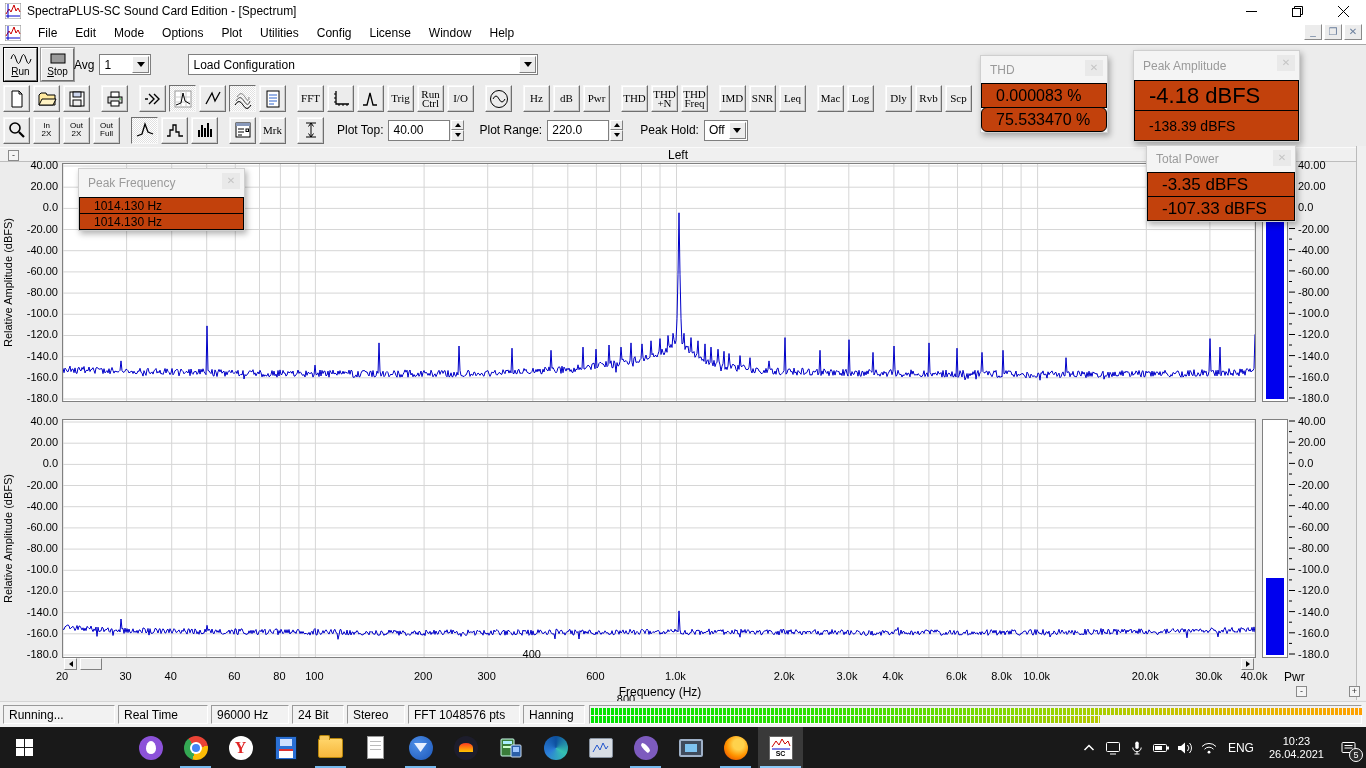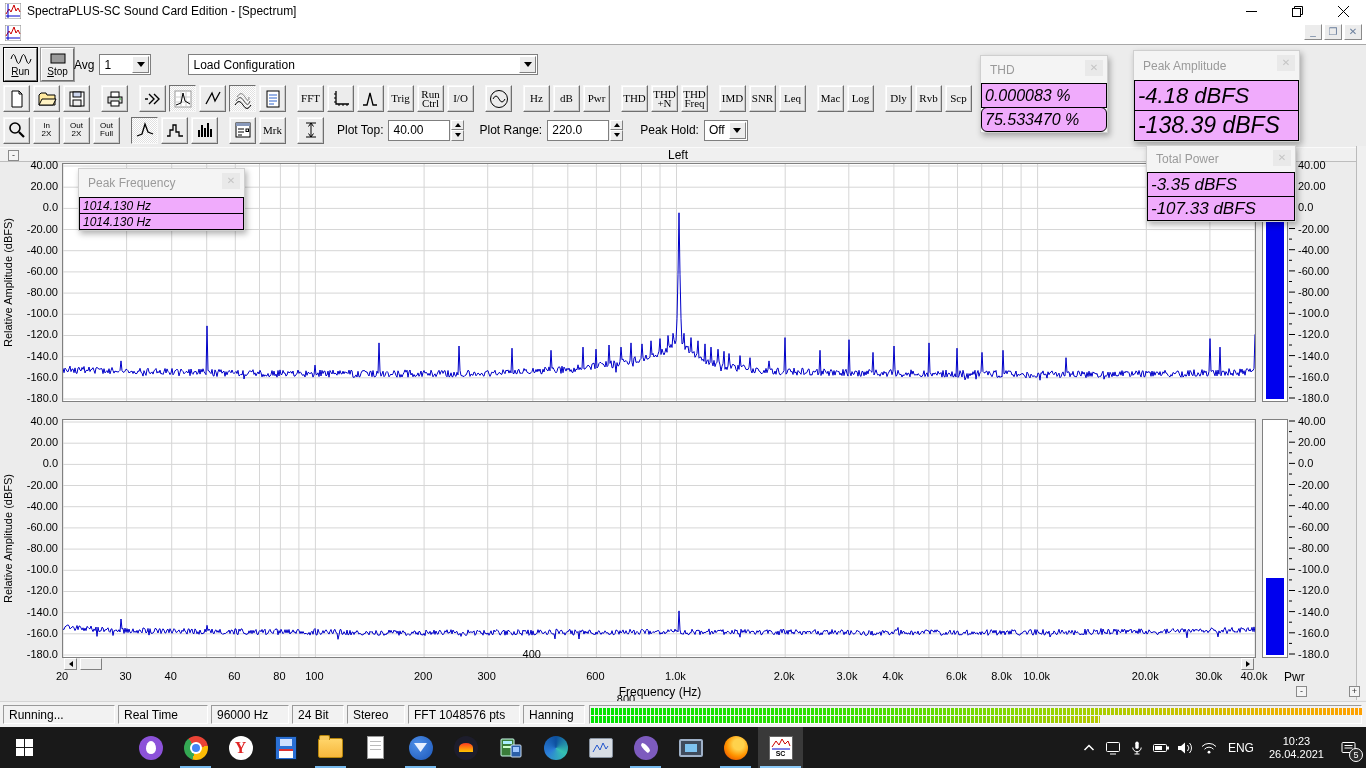--- a/index.html
+++ b/index.html
@@ -56,21 +56,21 @@
   .minibox { position:absolute; width:11px; height:11px; background:#f4f4f4; border:1px solid #8a8a8a; font-size:9px; line-height:9px; text-align:center; color:#333; }
   .scrbtn { position:absolute; width:13px; height:12px; background:#ececec; border:1px solid; border-color:#fff #808080 #808080 #fff; display:flex; align-items:center; justify-content:center; }
   .tri-l { width:0; height:0; border-top:3px solid transparent; border-bottom:3px solid transparent; border-right:4px solid #000; }
   .tri-r { width:0; height:0; border-top:3px solid transparent; border-bottom:3px solid transparent; border-left:4px solid #000; }
   .edgebar { position:absolute; left:1356px; top:0px; width:10px; height:554px; background:#f0f0f0; border-left:1px solid #bbb; }
 
   
   .fpanel { position:absolute; background:#f4f4f4; border:1px solid #cfcfcf; box-shadow:2px 3px 6px rgba(0,0,0,.3); }
   .fpanel .ptitle { position:relative; display:flex; align-items:center; padding-left:9px; color:#9a9a9a; font-size:12px; }
   .fpanel .pclose { position:absolute; right:4px; top:4px; width:18px; height:16px; background:#e9e9e9; color:#c4c4c4; font-size:10px; text-align:center; line-height:15px; }
-  .pval { background:#f0abfc; border:1px solid #000; color:#000; white-space:nowrap; overflow:hidden; padding-left:3px; display:flex; align-items:center;font-style:italic; }
+  .pval { background:#c2410c; border:1px solid #000; color:#000; white-space:nowrap; overflow:hidden; padding-left:14px; display:flex; align-items:center; }
 
   
   .statusbar { position:absolute; left:0; top:701px; width:1366px; height:26px; background:#f2f2f2; border-top:1px solid #d5d5d5; display:flex; align-items:center; }
   .seg { height:19px; margin-left:3px; border:1px solid; border-color:#9a9a9a #fff #fff #9a9a9a; font-size:12px; display:flex; align-items:center; padding-left:5px; flex-shrink:0; }
   .lmeter { height:19px; margin-left:4px; flex:1; margin-right:4px; border:1px solid; border-color:#9a9a9a #fff #fff #9a9a9a; position:relative; background:#f2f2f2; }
   .lrow { position:absolute; left:1px; height:7px; }
   .lrow .stripes { position:absolute; inset:0; background:repeating-linear-gradient(90deg, rgba(0,0,0,0) 0 3px, #f2f2f2 3px 4px); }
 
   
   .taskbar { position:absolute; left:0; top:727px; width:1366px; height:41px; background:#191919; display:flex; align-items:center; }
@@ -123,20 +123,32 @@
   </div>
 
   <div class="menubar">
     <span class="childicon">
       <svg width="16" height="16" viewBox="0 0 16 16">
           <rect width="16" height="16" fill="#fff" stroke="#888"></rect>
           <path d="M1 11l3-5 2 3 3-7 2 6 2-3 2 4" stroke="#c00" fill="none"></path>
           <path d="M1 13h14M3 1v14" stroke="#00c"></path>
         </svg>
     </span>
+    <div id="menu-items" style="display:flex;">
+        <div class="menuitem">File</div>
+        <div class="menuitem">Edit</div>
+        <div class="menuitem">Mode</div>
+        <div class="menuitem">Options</div>
+        <div class="menuitem">Plot</div>
+        <div class="menuitem">Utilities</div>
+        <div class="menuitem">Config</div>
+        <div class="menuitem">License</div>
+        <div class="menuitem">Window</div>
+        <div class="menuitem">Help</div>
+      </div>
   </div>
   <div class="childcontrols">
     <div class="cbtn">_</div>
     <div class="cbtn">❐</div>
     <div class="cbtn">✕</div>
   </div>
 
   <div class="tbrow1">
     <div class="bigbtn" style="outline-color:#000;">
       <svg width="22" height="12" viewBox="0 0 22 12">
@@ -526,21 +538,21 @@
     <div class="pval" style="height:25px; font-size:16px;">0.000083 %</div>
     <div class="pval" style="height:25px; font-size:16px; margin-top:-1px;border-radius:6px;">75.533470 %</div>
   </div>
 
   <div class="fpanel" style="left:1133px; top:50px; width:167px;">
     <div class="ptitle" style="height:29px;">
         <span>Peak Amplitude</span>
       <span class="pclose">✕</span>
       </div>
     <div class="pval" style="height:31px; font-size:22px;">-4.18 dBFS</div>
-    <div class="pval" style="height:31px; font-size:23px; margin-top:-1px;">-138.39 dBFS</div>
+    <div class="pval" style="height:31px; font-size:14px; margin-top:-1px;">-138.39 dBFS</div>
   </div>
 
   <div class="fpanel" style="left:1146px; top:145px; width:150px;">
     <div class="ptitle" style="height:26px;">
         <span>Total Power</span>
       <span class="pclose">✕</span>
       </div>
     <div class="pval" style="height:25px; font-size:17px;">-3.35 dBFS</div>
     <div class="pval" style="height:25px; font-size:17px; margin-top:-1px;">-107.33 dBFS</div>
   </div>

